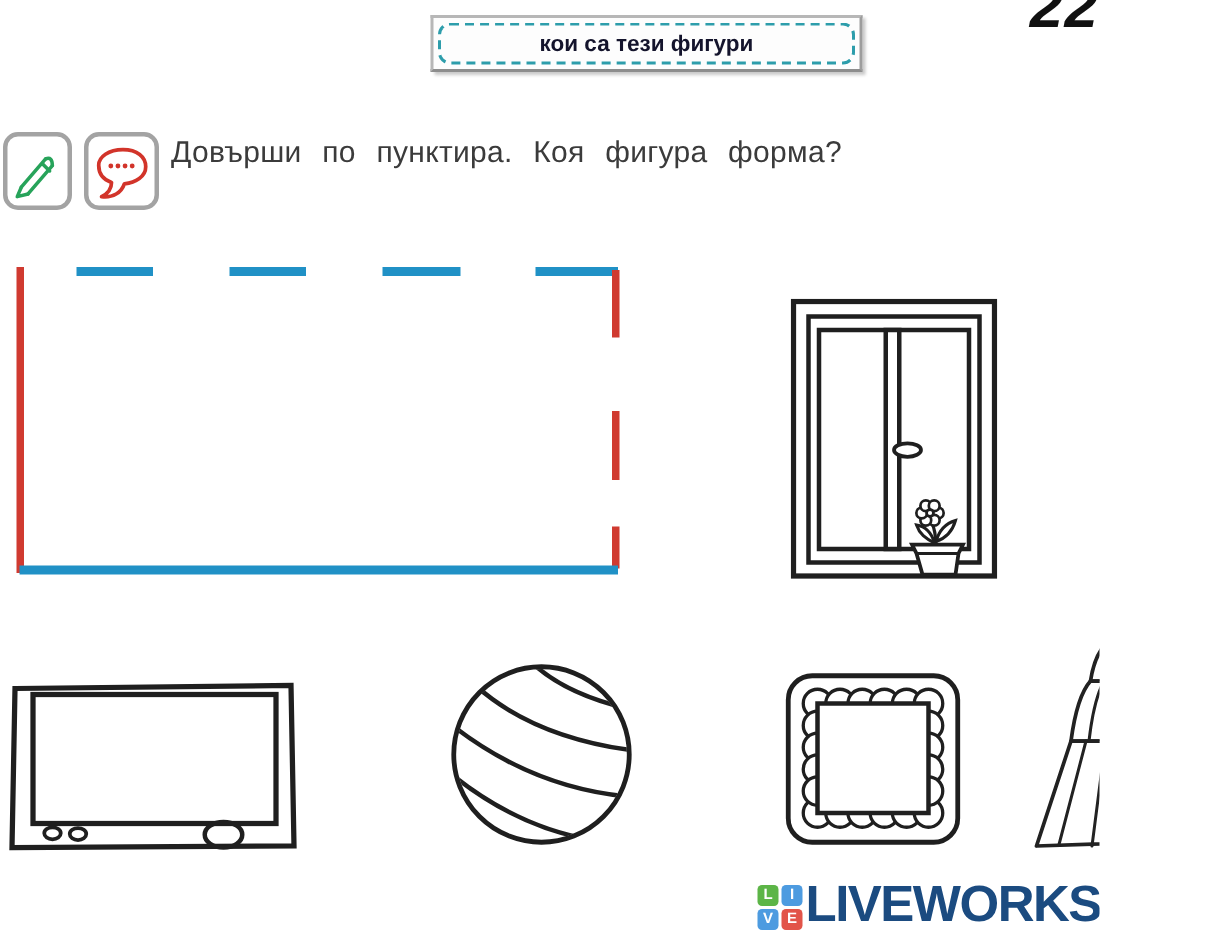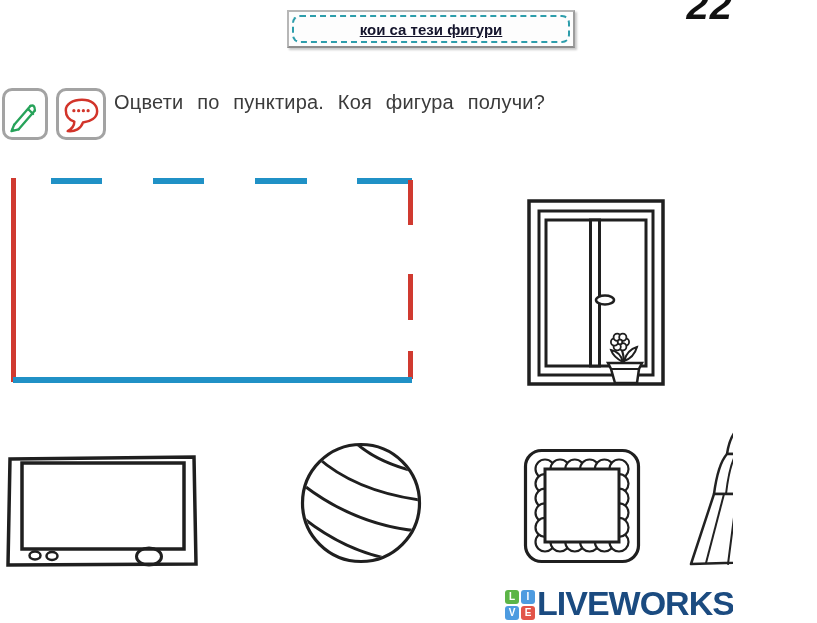--- a/index.html
+++ b/index.html
@@ -9,21 +9,21 @@
   
   .page-number{position:absolute; top:-17px; right:0px; font-size:40px; font-weight:bold;
     font-style:italic; color:#111; letter-spacing:1px;}
 
   
   .title-box{position:absolute; left:287px; top:10px; width:288px; height:38px;
     background:#fdfdfd; border:2px solid #b7b7b7; border-bottom-color:#8d8d8d; border-right-color:#9d9d9d;
     box-shadow:2px 2px 2px #c9c9c9; box-sizing:border-box;}
   .title-box-inner{position:absolute; inset:3px; border:2px dashed #2d9dab; border-radius:8px;
     display:flex; align-items:center; justify-content:center;
-    font-size:15px; font-weight:bold; color:#14142c;text-decoration:underline;}
+    font-size:15px; font-weight:bold; color:#14142c;}
 
   
   .task-icon-box{position:absolute; width:46px; height:52px; border:3px solid #a3a3a3;
     border-radius:10px; background:#fff; display:flex; align-items:center; justify-content:center;
     box-sizing:border-box;}
   .pencil-box{left:2px; top:88px;}
   .bubble-box{left:56px; top:88px; width:50px;}
 
   
   .instructions{position:absolute; left:114px; top:88px; font-size:20px; line-height:29px;
@@ -79,21 +79,21 @@
         <path d="M 21,7 C 31,7 37,12 37,19 C 37,26 30,30 22,31 C 20,37 14,41 6,40 C 10,38 13,35 13,30 C 7,28 4,24 4,18 C 4,12 11,7 21,7 Z"></path>
         <circle cx="12.5" cy="18.5" r="1.7" fill="#d2342a" stroke="none"></circle>
         <circle cx="17.5" cy="18.5" r="1.7" fill="#d2342a" stroke="none"></circle>
         <circle cx="22.5" cy="18.5" r="1.7" fill="#d2342a" stroke="none"></circle>
         <circle cx="27.5" cy="18.5" r="1.7" fill="#d2342a" stroke="none"></circle>
       </svg>
     </span>
   </div>
 
   <div class="instructions">
-    <div>Оцвети по пунктира. Коя фигура получи?</div>
+    <div>Довърши по пунктира. Коя фигура форма?</div>
   </div>
 
   <div>
     <div class="seg red" style="left:11px;  top:178px; width:5px;  height:204px;"></div>
     <div class="seg blue" style="left:51px;  top:178px; width:51px; height:6px;"></div>
     <div class="seg blue" style="left:153px; top:178px; width:51px; height:6px;"></div>
     <div class="seg blue" style="left:255px; top:178px; width:52px; height:6px;"></div>
     <div class="seg blue" style="left:357px; top:178px; width:55px; height:6px;"></div>
     <div class="seg red" style="left:408px; top:180px; width:5px;  height:45px;"></div>
     <div class="seg red" style="left:408px; top:274px; width:5px;  height:46px;"></div>

